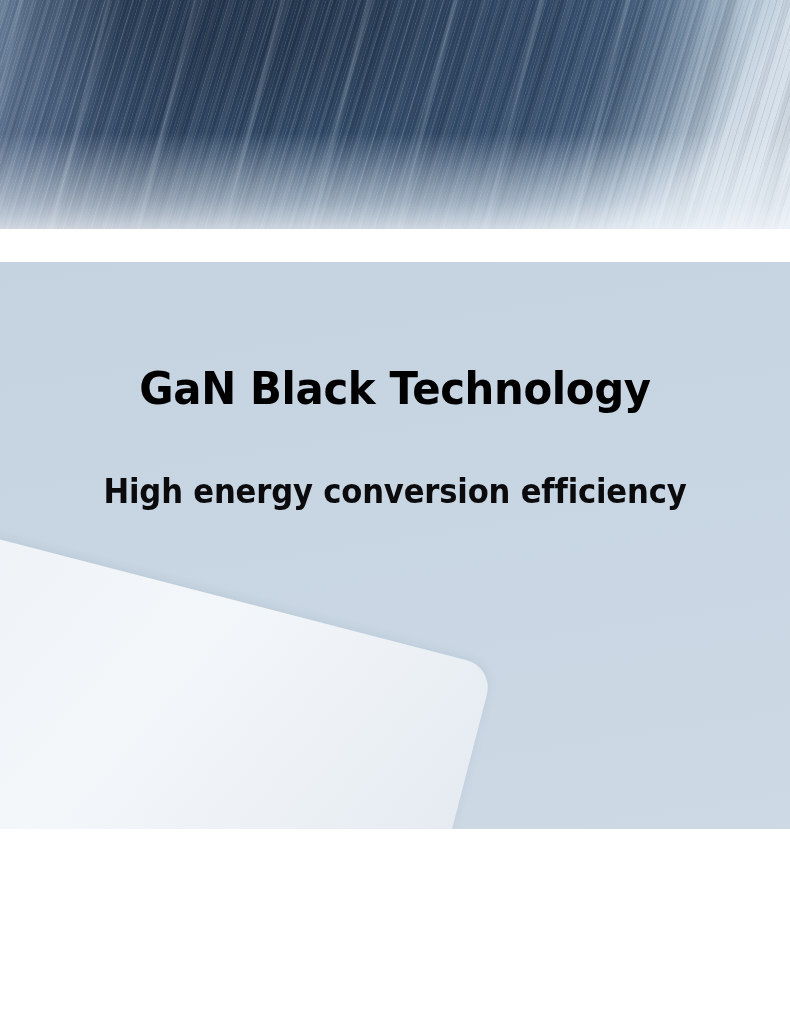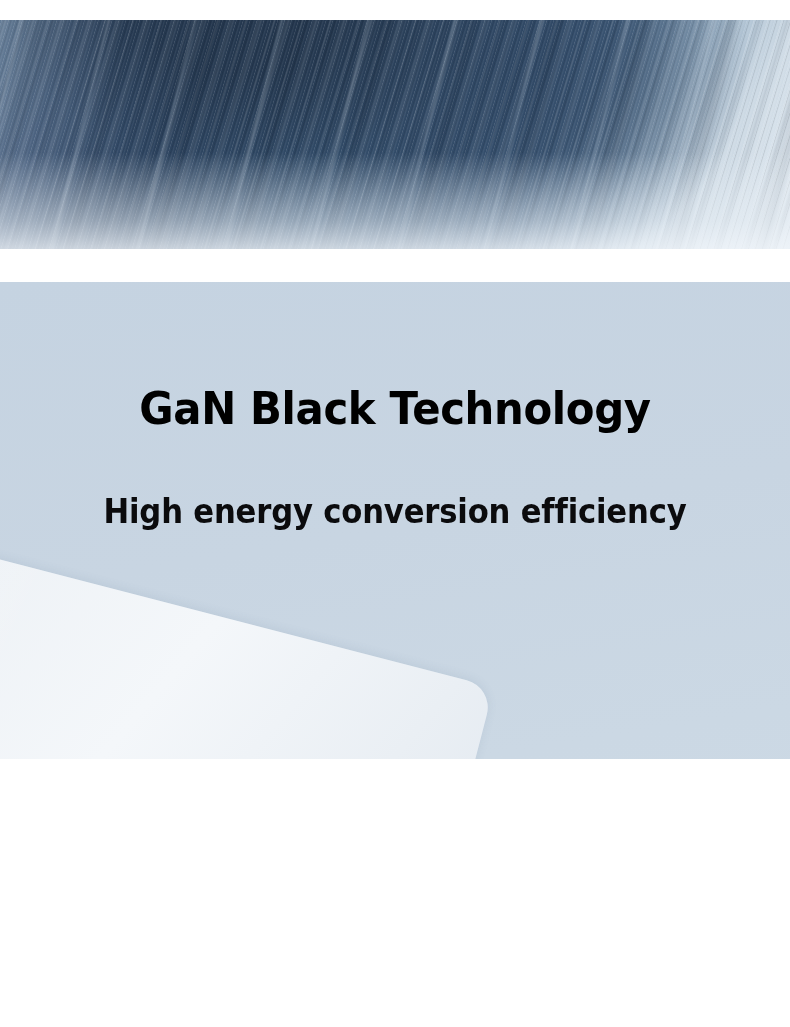--- a/index.html
+++ b/index.html
@@ -10,24 +10,23 @@
   body {
     width: 790px;
     height: 1027px;
     font-family: "DejaVu Sans", "Liberation Sans", sans-serif;
     overflow: hidden;
   }
 
   .page {
     position: relative;
     width: 790px;
-    height: 739px;
+    height: 829px;
     background: #ffffff;
     overflow: hidden;
-    margin-top: 20px;
   }
 
   
   .hero {
     position: absolute;
     left: 0;
     top: 0;
     width: 790px;
     height: 229px;
     overflow: hidden;

